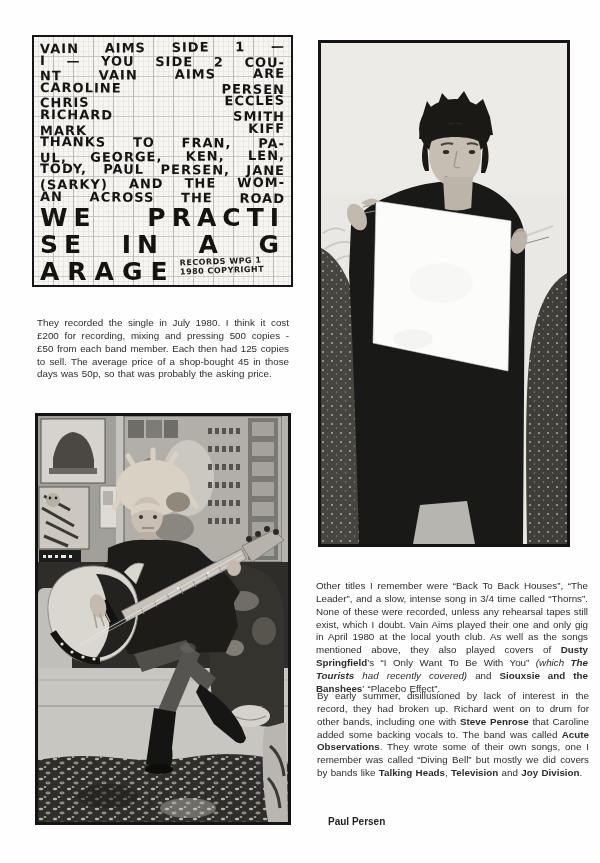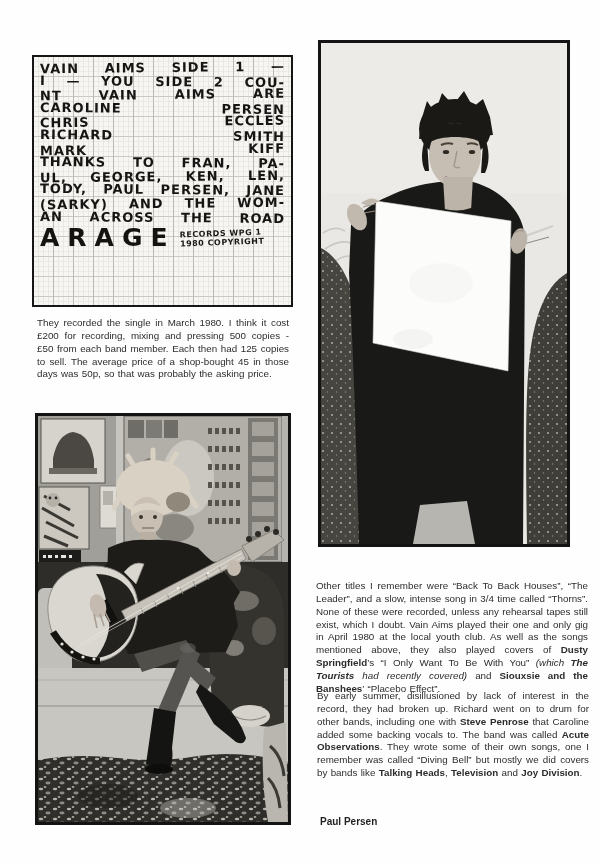--- a/index.html
+++ b/index.html
@@ -6,63 +6,65 @@
   .page{position:relative;width:600px;height:863px;background:#fefefe;overflow:hidden;
         font-family:"Liberation Sans",sans-serif;color:#262626;}
   
   .sleeve{position:absolute;left:32px;top:35px;width:261px;height:252px;box-sizing:border-box;
           border:2px solid #161616;background-color:#f7f6f3;
           background-image:
             repeating-linear-gradient(to right, transparent 0 19px, #b9b9b6 19px 20px),
             repeating-linear-gradient(to bottom, transparent 0 19px, #c9c9c6 19px 20px),
             repeating-linear-gradient(to right, transparent 0 4px, #e7e7e4 4px 5px),
             repeating-linear-gradient(to bottom, transparent 0 4px, #eaeae7 4px 5px);
-          padding:4px 6px 0 6px;overflow:hidden;margin-top:20px;}
+          padding:4px 6px 0 6px;overflow:hidden;}
   .sl{font-family:"DejaVu Sans",sans-serif;font-weight:900;font-size:13px;line-height:13.6px;
       color:#171513;white-space:nowrap;text-align:justify;text-align-last:justify;
       letter-spacing:1px;}
   .sl:nth-child(odd){transform:rotate(-0.6deg);}
   .sl:nth-child(even){transform:rotate(0.5deg);}
   .sl-big{font-family:"DejaVu Sans",sans-serif;font-weight:900;font-size:25px;line-height:27px;
       color:#151310;white-space:nowrap;text-align:justify;text-align-last:justify;letter-spacing:6px;}
-  .sl-big-row{display:flex;align-items:flex-end;gap:4px;}
+  .sl-big-row{display:flex;gap:4px;}
   .sl-big-row .sl-big{flex:0 0 auto;text-align-last:left;letter-spacing:8px;}
   .sl-note{font-family:"DejaVu Sans",sans-serif;font-weight:900;font-size:8px;line-height:8.5px;
       color:#1b1917;transform:rotate(-2deg);padding-bottom:4px;letter-spacing:0.5px;}
   
   .photo{position:absolute;box-sizing:border-box;border:3px solid #141414;background:#dddcd8;}
   .photo svg{display:block;width:100%;height:100%;}
   .photo-right{left:318px;top:40px;width:252px;height:507px;}
   .photo-bass{left:35px;top:413px;width:256px;height:412px;}
   
   .para{position:absolute;font-size:9.8px;line-height:12.9px;text-align:justify;
         word-spacing:0.6px;color:#2c2c2c;}
   .p-left{left:37px;top:307px;width:252px;}
   .p-r1{left:316px;top:570px;width:272px;}
   .p-r2{left:317px;top:680px;width:272px;}
-  .byline{position:absolute;left:320px;top:816px;font-size:10px;font-weight:700;color:#1f1f1f;}
+  .byline{position:absolute;left:328px;top:816px;font-size:10px;font-weight:700;color:#1f1f1f;}
 </style>
 </head>
 <body>
 
 <div class="page">
 
   <div class="sleeve">
     <div class="sl">VAIN AIMS SIDE 1 —</div>
     <div class="sl">I — YOU SIDE 2 COU-</div>
     <div class="sl">NT VAIN AIMS ARE</div>
     <div class="sl">CAROLINE PERSEN</div>
     <div class="sl">CHRIS ECCLES</div>
     <div class="sl">RICHARD SMITH</div>
     <div class="sl">MARK KIFF</div>
     <div class="sl">THANKS TO FRAN, PA-</div>
     <div class="sl">UL, GEORGE, KEN, LEN,</div>
     <div class="sl">TODY, PAUL PERSEN, JANE</div>
     <div class="sl">(SARKY) AND THE WOM-</div>
     <div class="sl">AN ACROSS THE ROAD</div>
+    <div class="sl-big">WE PRACTI</div>
+    <div class="sl-big">SE IN A G</div>
     <div class="sl-big-row">
       <div class="sl-big">ARAGE</div>
       <div class="sl-note">
         <div>RECORDS WPG 1</div>
         <div>1980 COPYRIGHT</div>
       </div>
     </div>
   </div>
 
   <div class="photo photo-right">
@@ -124,21 +126,21 @@
         <path d="M40,160 q8,-6 14,-4 l6,3 q-8,0 -14,4 z" fill="#c2b9ae"></path>
         <path d="M42,164 l12,-3 M43,170 l11,-2" stroke="#978d82" stroke-width="1" fill="none"></path>
         <ellipse cx="198" cy="198" rx="8" ry="13" fill="#bdb4a9" transform="rotate(14 198 198)"></ellipse>
         <path d="M193,190 q6,-4 10,-2" stroke="#978d82" stroke-width="1" fill="none"></path>
       </g>
 
       <polygon points="92,501 99,462 146,458 154,501" fill="#c8c6c1" opacity="0.9"></polygon>
     </svg>
   </div>
 
-  <p class="para p-left">They recorded the single in March 1980. I think it cost £200 for recording, mixing and pressing 500 copies - £50 from each band member. Each then had 125 copies to sell. The average price of a shop-bought 45 in those days was 50p, so that was probably the asking price.</p>
+  <p class="para p-left">They recorded the single in July 1980. I think it cost £200 for recording, mixing and pressing 500 copies - £50 from each band member. Each then had 125 copies to sell. The average price of a shop-bought 45 in those days was 50p, so that was probably the asking price.</p>
 
   <div class="photo photo-bass">
     <svg viewBox="0 0 250 406" preserveAspectRatio="none">
       <defs>
         <pattern id="rug" width="14" height="10" patternUnits="userSpaceOnUse">
           <rect width="14" height="10" fill="#2f2e2a"></rect>
           <ellipse cx="3" cy="3" rx="2.2" ry="1.2" fill="#b7b4ad"></ellipse>
           <ellipse cx="10" cy="7" rx="2.6" ry="1.4" fill="#8e8b84"></ellipse>
           <ellipse cx="7" cy="1" rx="1.4" ry="0.8" fill="#d6d3cc"></ellipse>
         </pattern>

